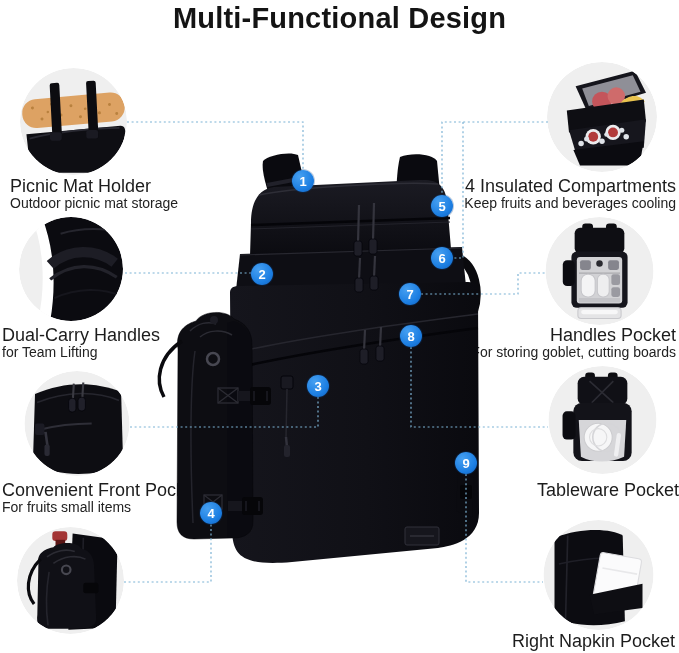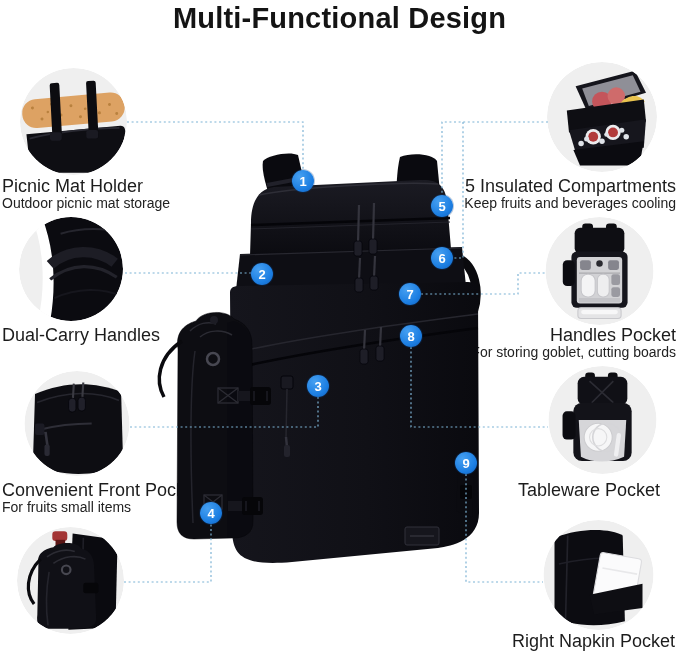--- a/index.html
+++ b/index.html
@@ -8,27 +8,27 @@
   .stage{position:absolute;left:0;top:0;width:679px;height:653px;}
   .page-title{position:absolute;left:0;top:2px;width:679px;margin:0;text-align:center;
        font-size:29px;font-weight:bold;color:#141414;letter-spacing:.2px;}
   .photo{position:absolute;border-radius:50%;overflow:hidden;}
   .photo svg{display:block;width:100%;height:100%;}
   .f-text{position:absolute;}
   .f-text .f-title{font-size:18px;line-height:20px;color:#1c1c1c;}
   .f-text .f-sub{font-size:14px;line-height:15px;color:#222;}
   .f-left{text-align:left;}
   .f-right{text-align:right;}
-  .t1{left:2px;top:176px;width:250px;}
+  .t1{left:10px;top:176px;width:250px;}
   .t2{left:2px;top:325px;width:250px;}
   .t3{left:2px;top:480px;width:255px;}
   .t4{left:10px;top:631px;width:250px;}
   .t5{right:3px;top:176px;width:260px;}
   .t6{right:3px;top:325px;width:260px;}
-  .t7{right:19px;top:480px;width:260px;}
+  .t7{right:0;top:480px;width:260px;}
   .t8{right:4px;top:631px;width:260px;}
   .p1{left:20px;top:68px;width:107px;height:107px;}
   .p2{left:19px;top:217px;width:104px;height:104px;}
   .p3{left:24px;top:371px;width:106px;height:105px;}
   .p4{left:17px;top:527px;width:107px;height:107px;}
   .p5{left:547px;top:62px;width:110px;height:110px;}
   .p6{left:545px;top:217px;width:109px;height:108px;}
   .p7{left:548px;top:366px;width:109px;height:108px;}
   .p8{left:543px;top:520px;width:111px;height:110px;}
   #backpack{position:absolute;left:140px;top:125px;width:345px;height:448px;}
@@ -267,27 +267,28 @@
       </g>
     </svg>
   </div>
 
   <div class="f-text f-left t1">
     <div class="f-title">Picnic Mat Holder</div>
     <div class="f-sub">Outdoor picnic mat storage</div>
   </div>
   <div class="f-text f-left t2">
     <div class="f-title">Dual-Carry Handles</div>
+    <div class="f-sub">for Team Lifting</div>
   </div>
   <div class="f-text f-left t3">
     <div class="f-title">Convenient Front Pocket</div>
     <div class="f-sub">For  fruits small items</div>
   </div>
   <div class="f-text f-right t5">
-    <div class="f-title">5 Insulated Compartments</div>
+    <div class="f-title">4 Insulated Compartments</div>
     <div class="f-sub">Keep fruits and beverages cooling</div>
   </div>
   <div class="f-text f-right t6">
     <div class="f-title">Handles Pocket</div>
     <div class="f-sub">For storing goblet, cutting boards</div>
   </div>
   <div class="f-text f-right t7">
     <div class="f-title">Tableware Pocket</div>
   </div>
   <div class="f-text f-right t8">

